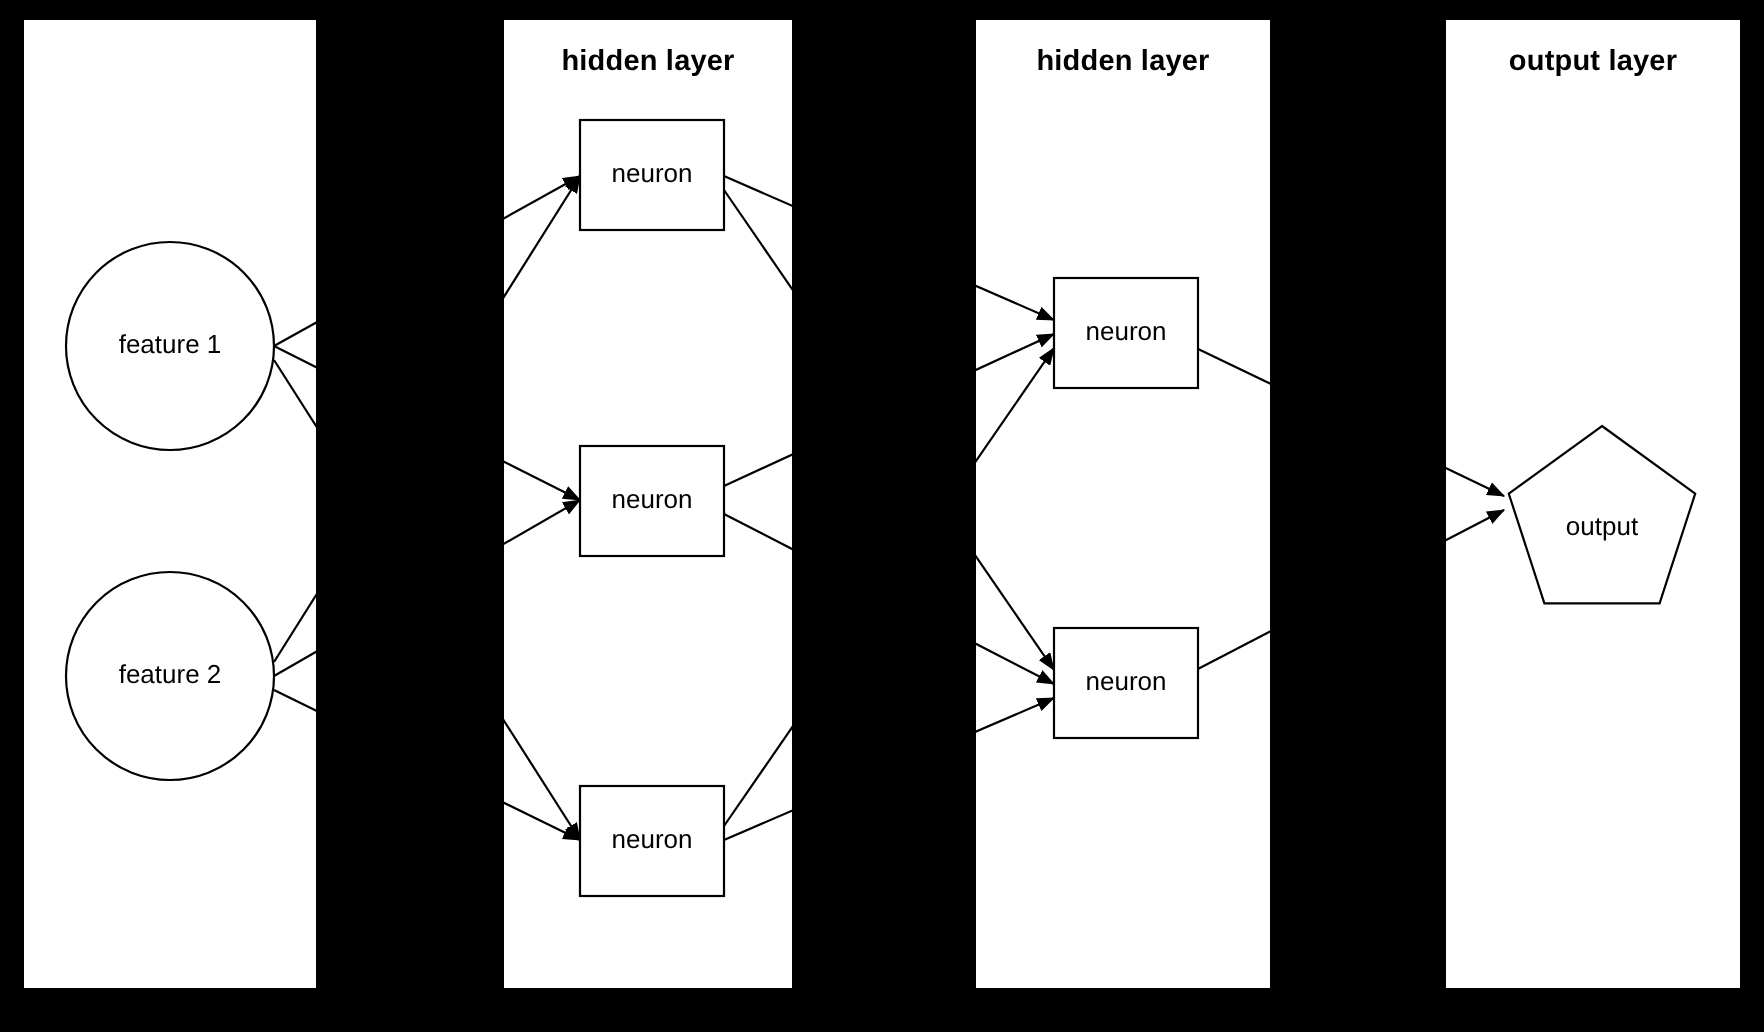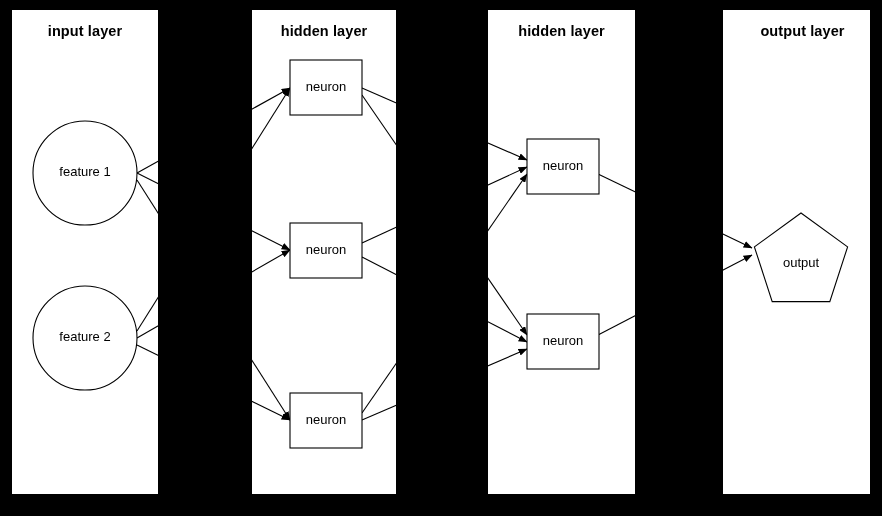--- a/index.html
+++ b/index.html
@@ -114,18 +114,17 @@
         <text x="326" y="420.5" class="node-label">neuron</text>
         <rect x="527" y="139" width="72" height="55" class="shape"></rect>
         <text x="563" y="166.5" class="node-label">neuron</text>
         <rect x="527" y="314" width="72" height="55" class="shape"></rect>
         <text x="563" y="341.5" class="node-label">neuron</text>
         <polygon points="801.00,213.00 847.60,246.86 829.80,301.64 772.20,301.64 754.40,246.86" class="shape"></polygon>
         <text x="801" y="264" class="node-label">output</text>
       </g>
   </svg>
 
-  <div class="panel-title" style="left: 12px; width: 146px; top: 23px;">input layer</div>
   <div class="panel-title" style="left: 252px; width: 144px; top: 23px;">hidden layer</div>
   <div class="panel-title" style="left: 488px; width: 147px; top: 23px;">hidden layer</div>
-  <div class="panel-title" style="left: 723px; width: 159px; top: 23px;">output layer</div>
+  <div class="panel-title" style="left: 723px; width: 147px; top: 23px;">output layer</div>
 
 </div>
 
 </body></html>

